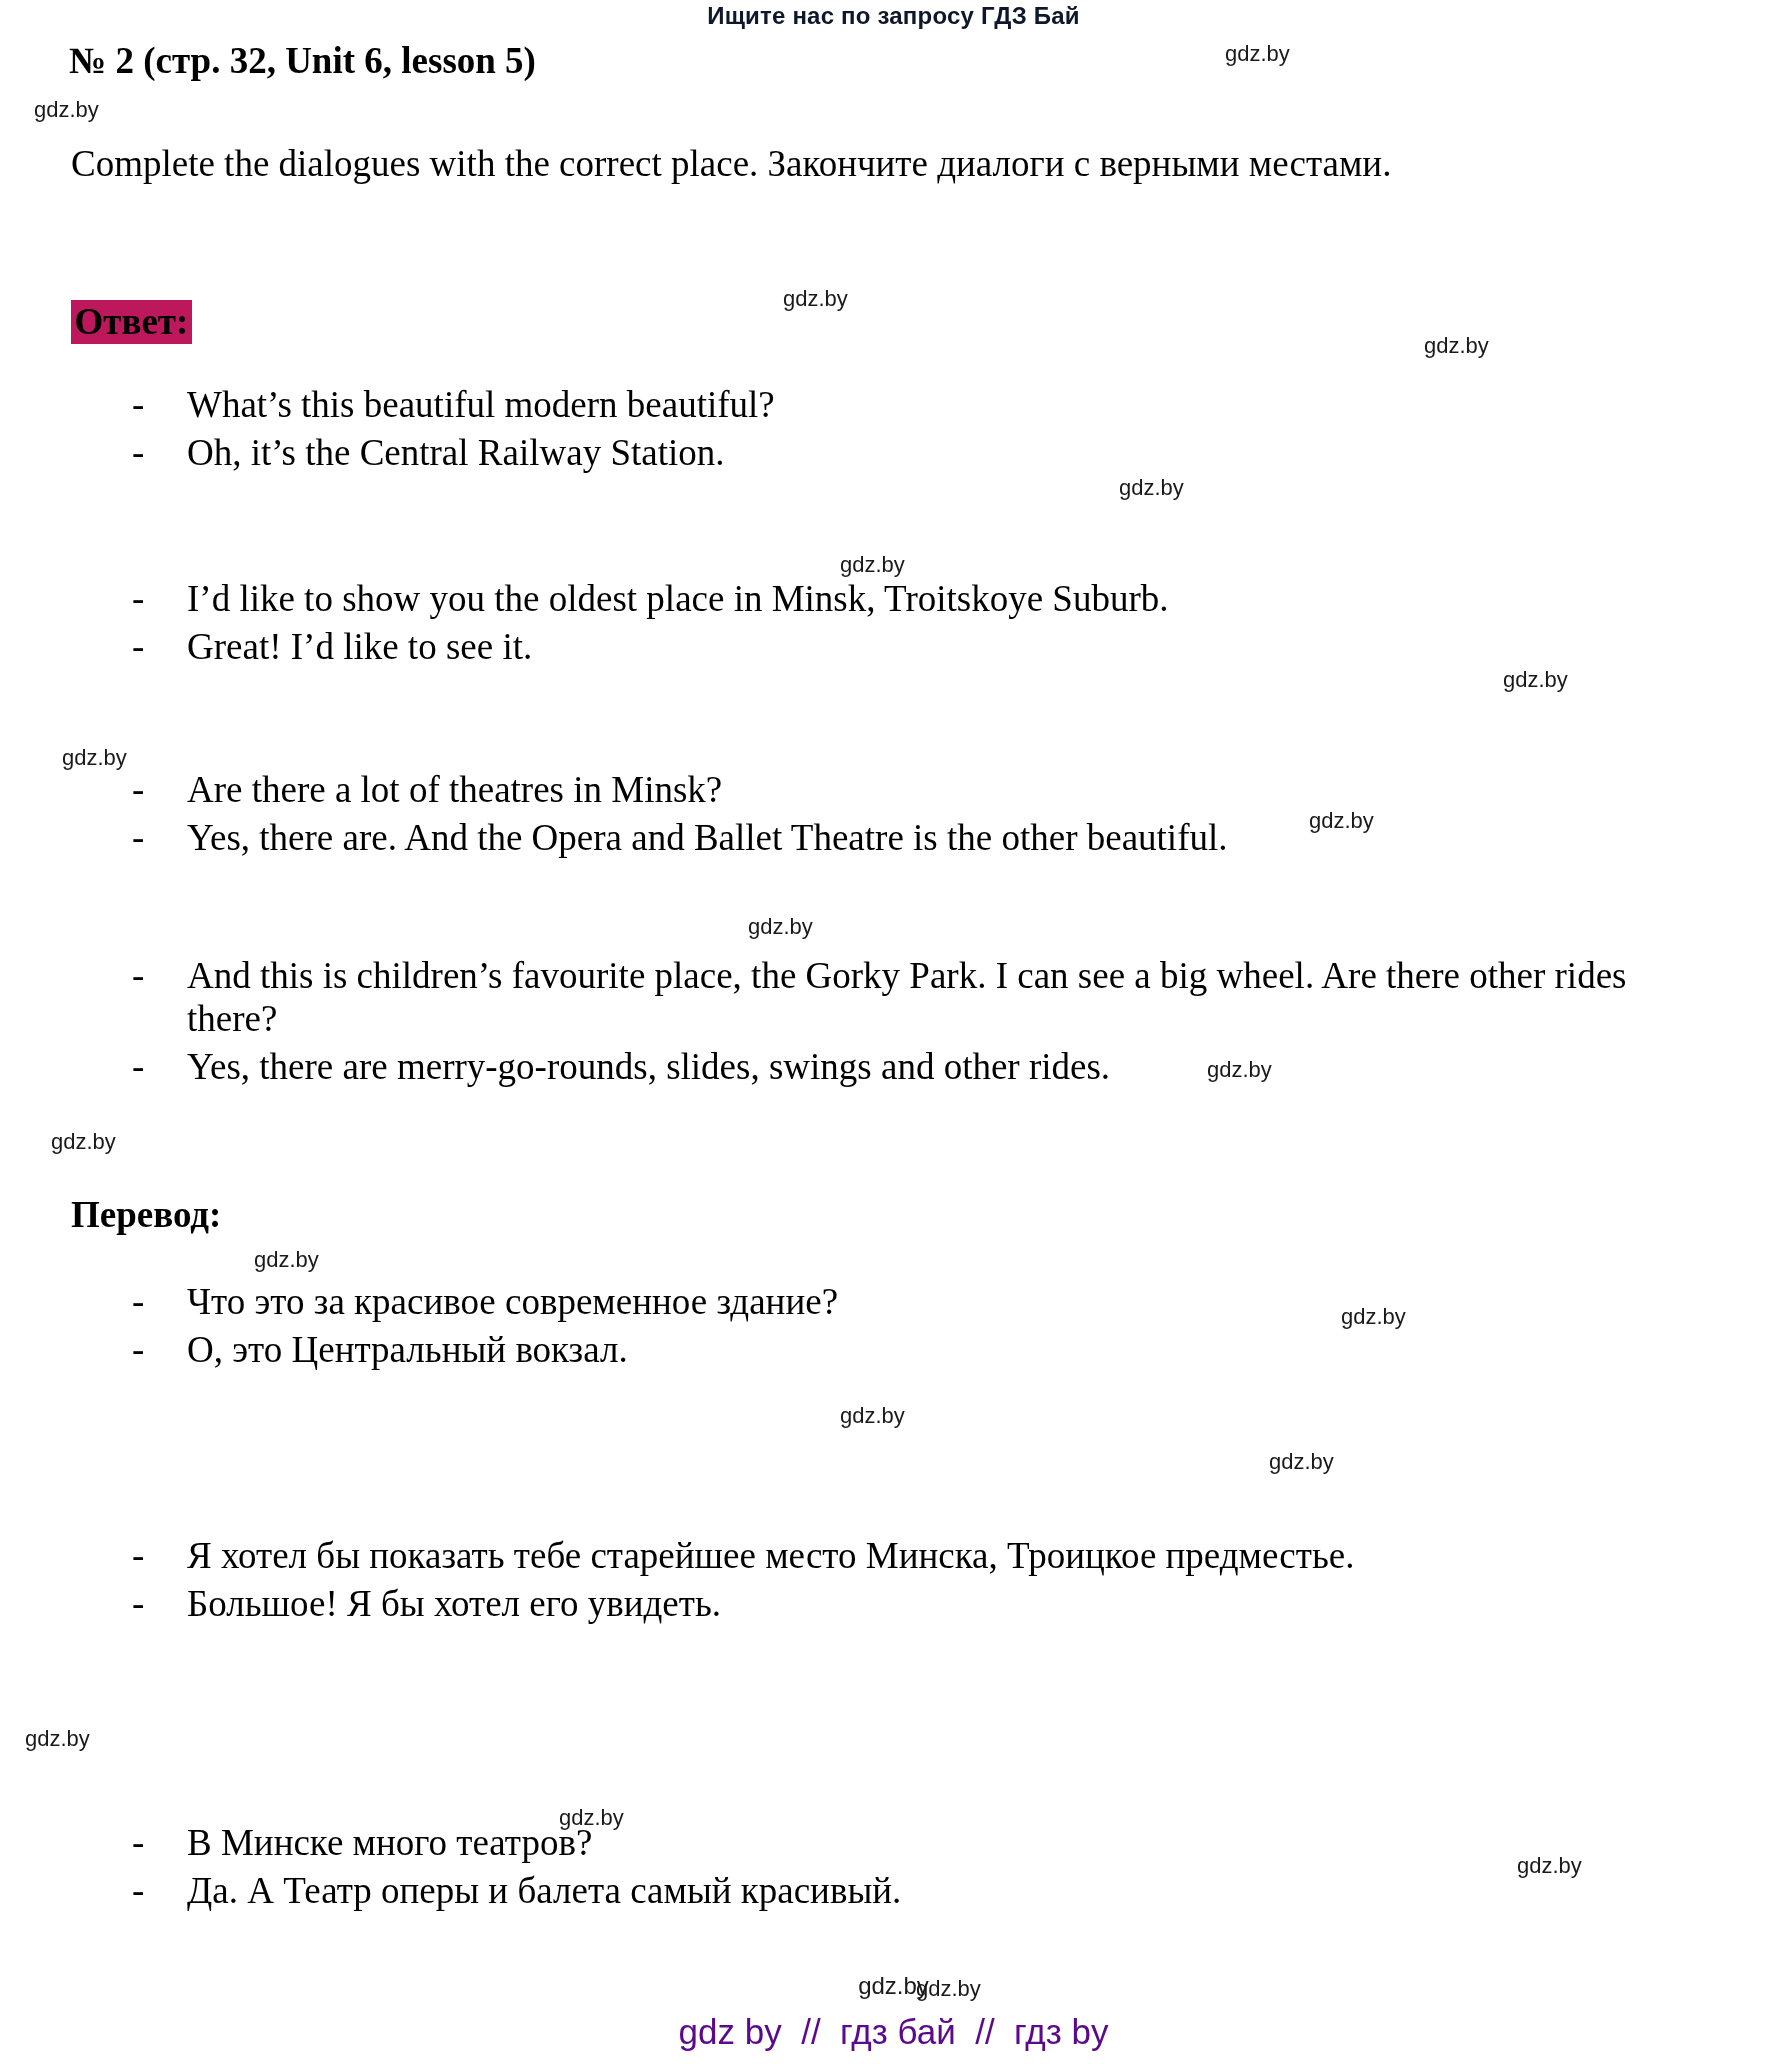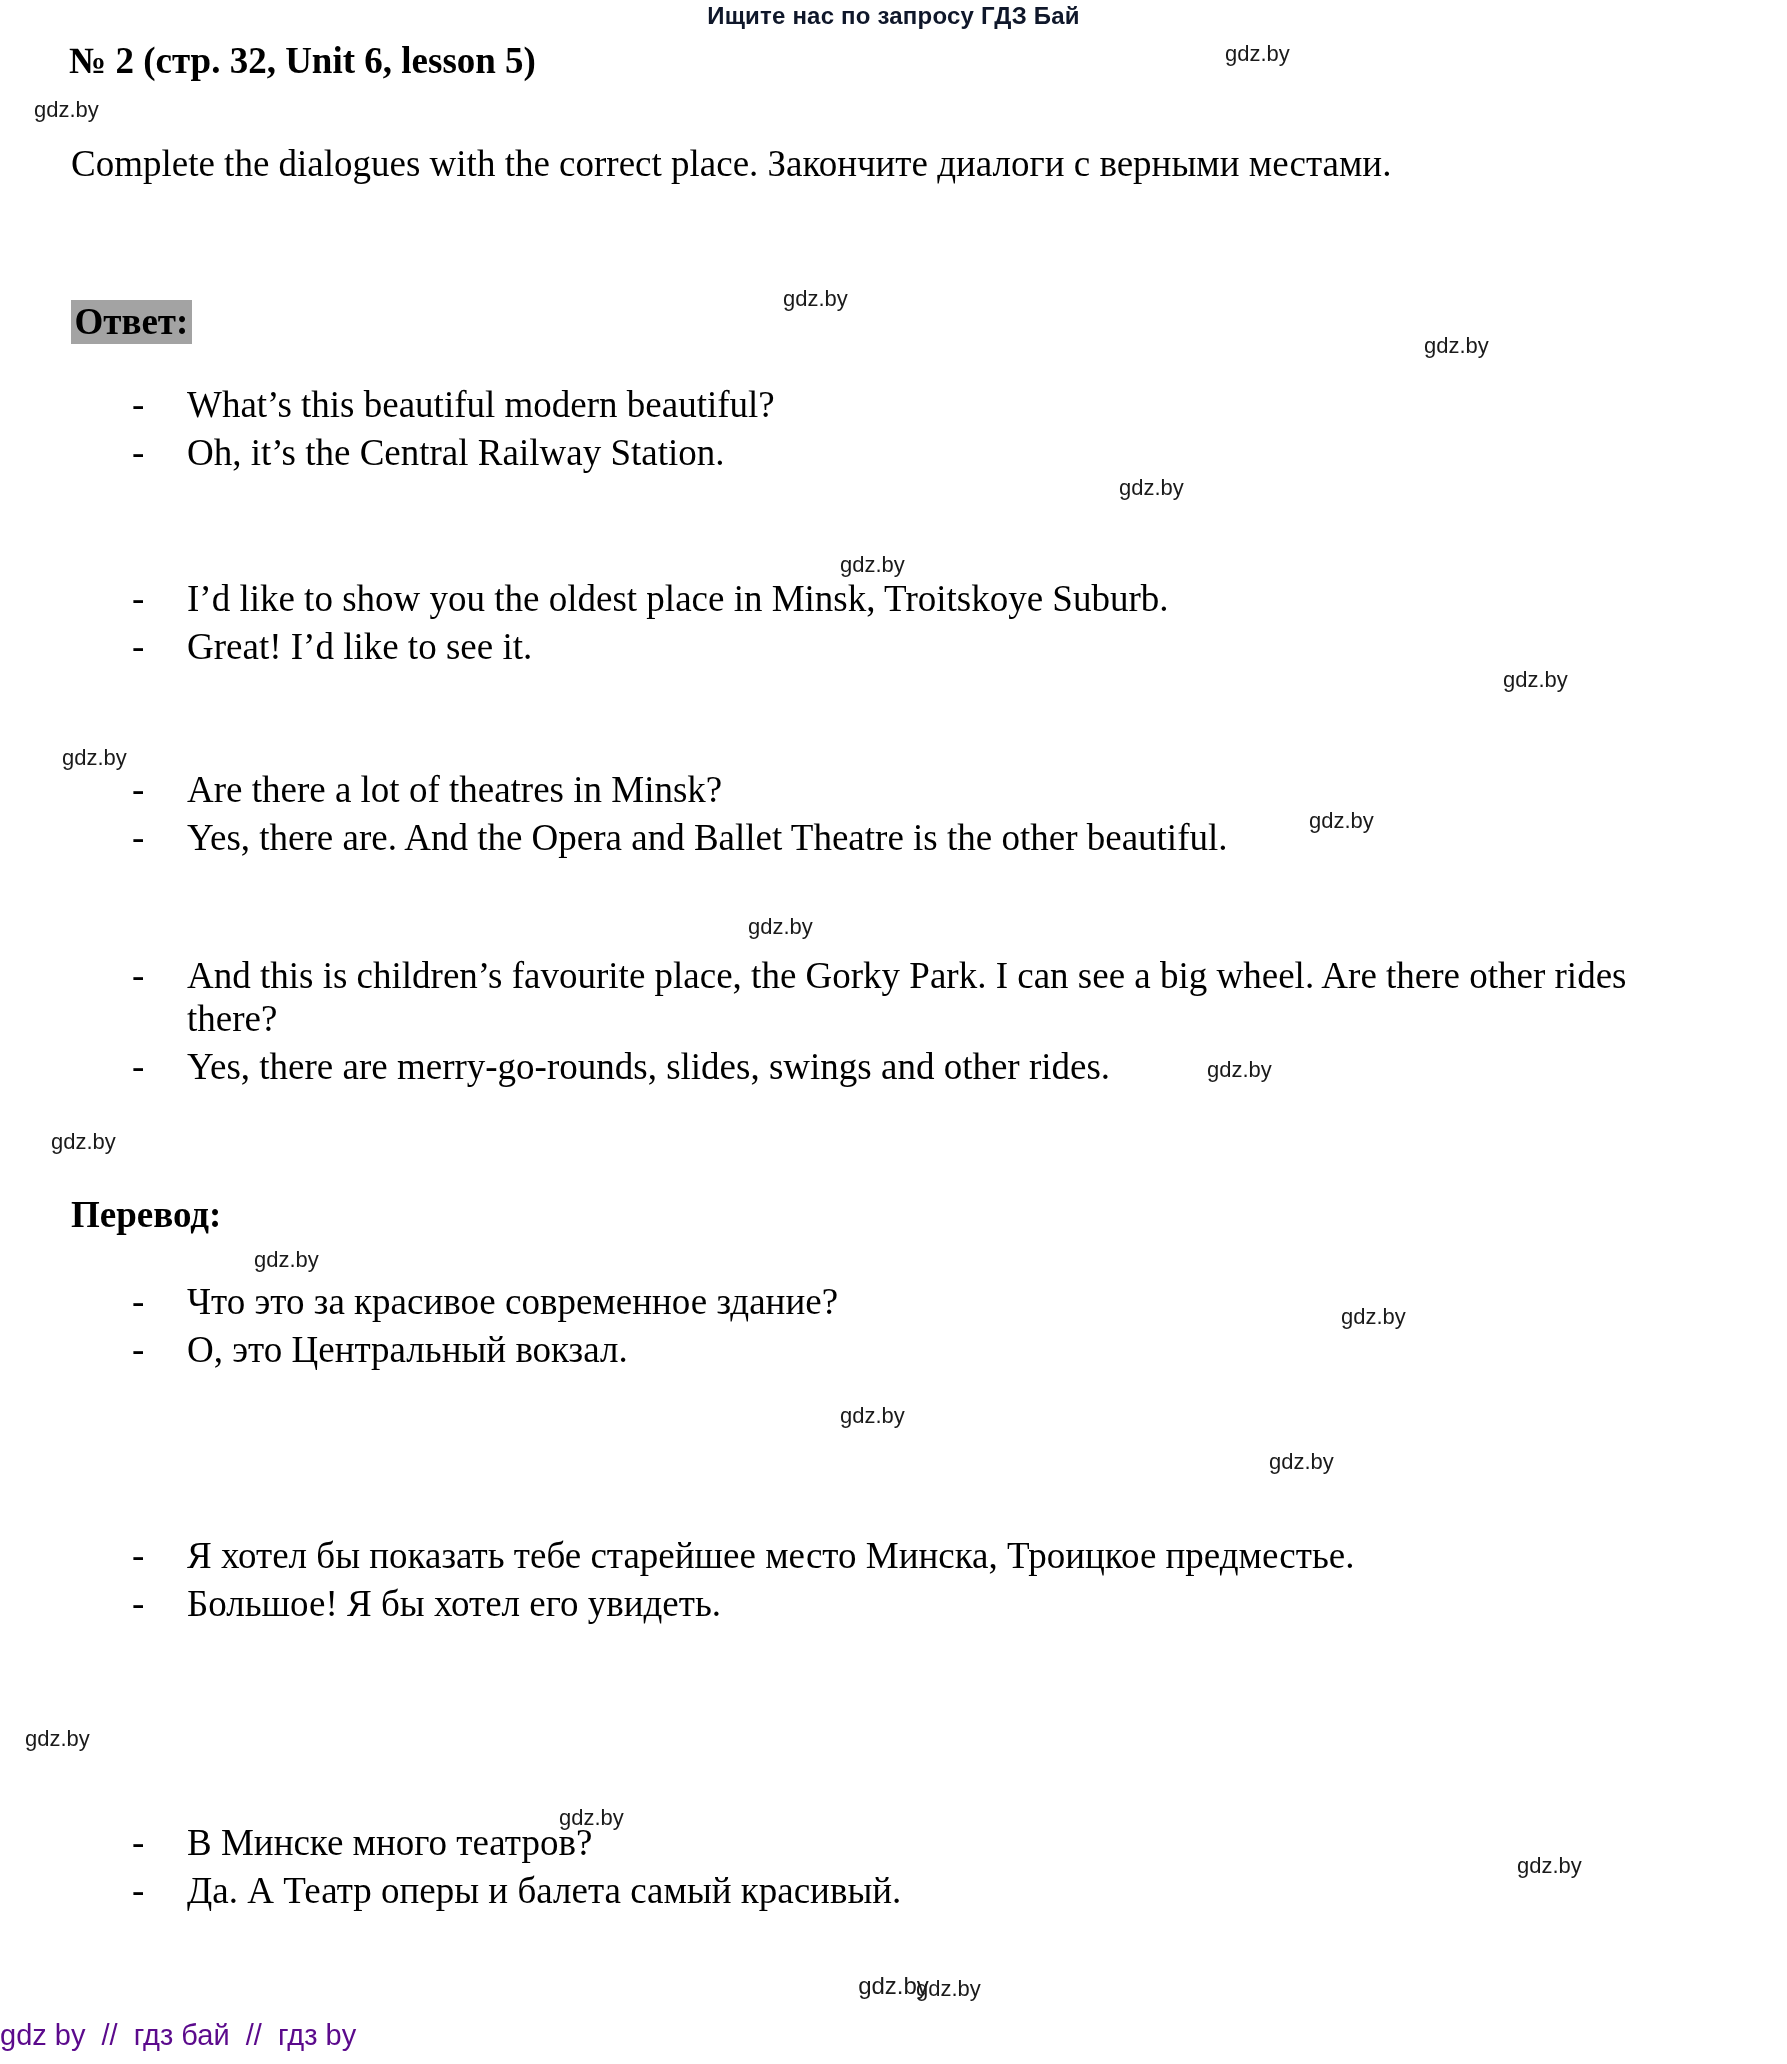--- a/index.html
+++ b/index.html
@@ -57,21 +57,21 @@
     font-size: 37px;
     line-height: 1.22;
   }
 
   .answer-label {
     position: absolute;
     left: 71px;
     top: 300px;
     font-size: 37px;
     font-weight: bold;
-    background: #a3a3a3;
+    background: #be185d;
     padding: 1.8px 3.5px 2.6px 3.5px;
     line-height: 1.06;
   }
 
   .translation-label {
     position: absolute;
     left: 71px;
     top: 1193px;
     font-size: 37px;
     font-weight: bold;
@@ -123,23 +123,23 @@
     white-space: nowrap;
     pointer-events: none;
   }
 
   
   .footer {
     position: absolute;
     left: 0;
     bottom: 12.4px;
     width: 100%;
-    text-align: left;
-    font-family: "Liberation Sans", "DejaVu Sans", sans-serif;
-    font-size: 29px;
+    text-align: center;
+    font-family: "Liberation Sans", "DejaVu Sans", sans-serif;
+    font-size: 35px;
     color: #5b0a8c;
     white-space: pre;
   }
   .footer-wm {
     position: absolute;
     left: 0;
     bottom: 64px;
     width: 100%;
     text-align: center;
     font-family: "Liberation Sans", "DejaVu Sans", sans-serif;

